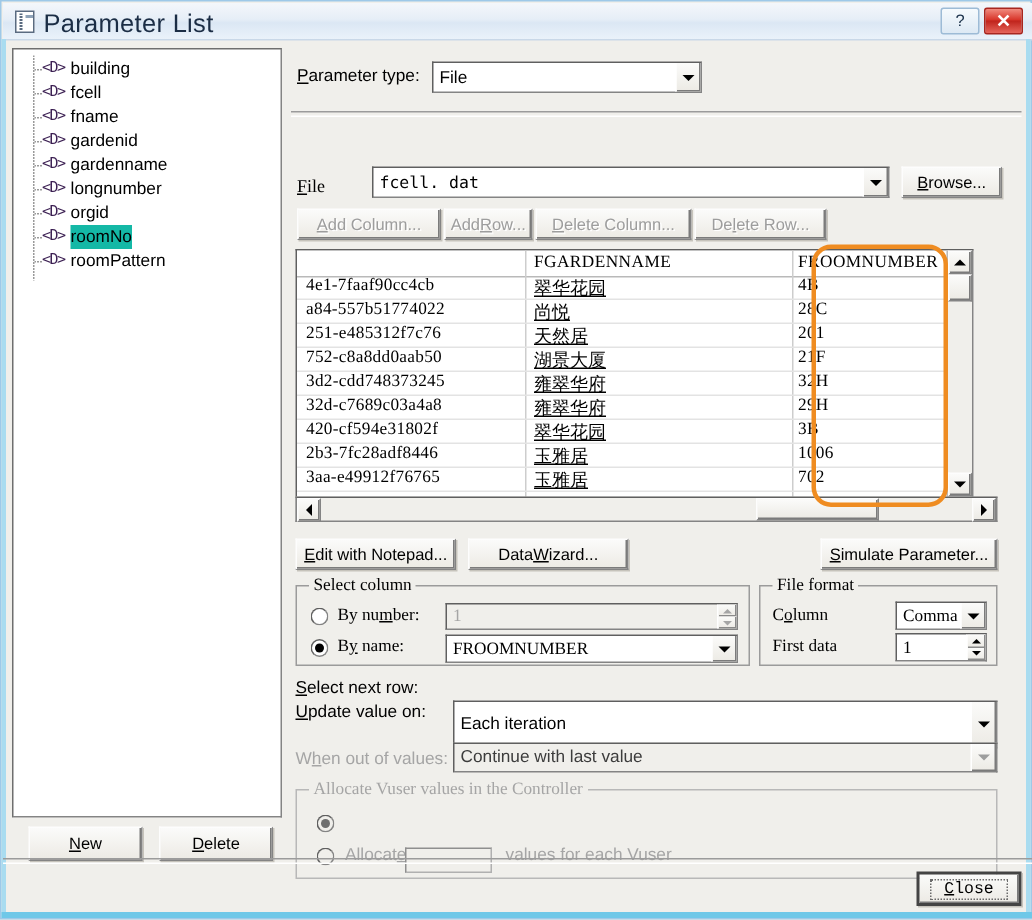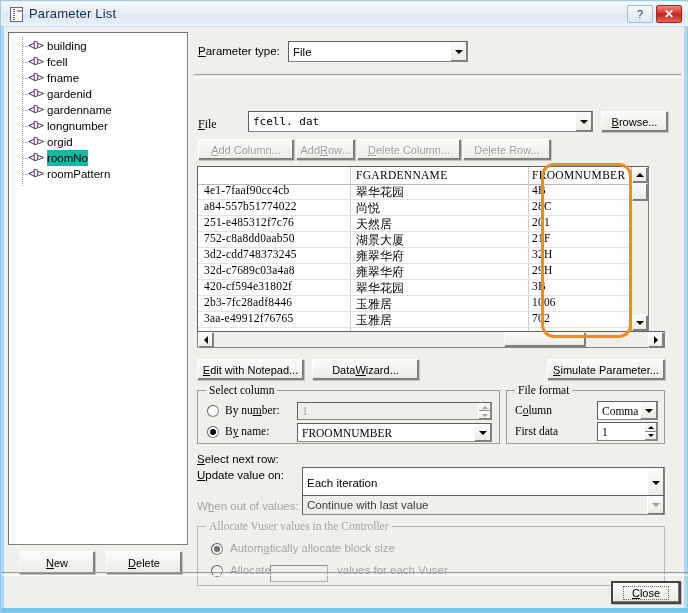--- a/index.html
+++ b/index.html
@@ -30,21 +30,21 @@
   }
   .title-icon:after{
     content:"";position:absolute;left:2px;top:1px;width:2px;height:11px;
     background:repeating-linear-gradient(to bottom,#5a6b80 0 1px,transparent 1px 2px);
   }
   .title-icon:before{
     content:"";position:absolute;left:6px;top:2px;width:5px;height:2px;background:#8fa3b8;
   }
   .title-text{
     position:absolute;left:27px;top:4px;
-    font-size:13px;color:#1b2d45;letter-spacing:.2px;
+    font-size:17px;color:#1b2d45;letter-spacing:.2px;
   }
   .tb-btns{position:absolute;right:6px;top:3px;display:flex;gap:3px;}
   .tb-btn{
     width:26px;height:18px;border:1px solid #9dbbd6;border-radius:2px;
     background:linear-gradient(to bottom,#f6fafd,#dde9f4);
     display:flex;align-items:center;justify-content:center;
     font-size:11px;color:#20364f;box-sizing:border-box;cursor:default;
   }
   .tb-btn.close{
     background:linear-gradient(to bottom,#f08a7e,#d8352a 45%,#c0241c 50%,#e6645a);
@@ -138,21 +138,21 @@
     background:#fff;border-bottom:1px solid #b9b9b9;
   }
   .gcell{
     position:absolute;font-family:"Liberation Serif", serif;font-size:11.5px;
     white-space:nowrap;overflow:hidden;
   }
   .ghdr{font-weight:normal;letter-spacing:.3px;font-family:"Liberation Serif", serif;font-size:11.5px;}
   .vline{position:absolute;top:0;width:1px;height:100%;background:#cdcdcd;}
   .rowline{position:absolute;left:0;width:100%;height:1px;background:#e3e3e3;}
   .grid-rows{position:absolute;left:0;top:17px;width:100%;height:148px;}
-  .grid-cn{font-family:"DejaVu Sans", sans-serif;font-size:12px;}
+  .grid-cn{font-family:"DejaVu Sans", sans-serif;font-size:12px;text-decoration:underline;}
   .grid-mono{font-family:"Liberation Serif", serif;font-size:11.5px;letter-spacing:.2px;}
   
   .vscroll{
     position:absolute;right:0;top:0;width:16px;height:164px;
     background:#f0efeb;border-left:1px solid #b9b9b9;
   }
   .sb-btn{
     width:16px;height:16px;background:linear-gradient(to bottom,#fbfbfa,#eceae4);
     border:1px solid #848484;border-top-color:#fdfdfd;border-left-color:#fdfdfd;
     box-shadow:inset -1px -1px 0 #7b7b7b;
@@ -237,20 +237,21 @@
     border-top-color:#8f8f8f;border-left-color:#8f8f8f;box-sizing:border-box;
   }
   
   .footer-sep{
     position:absolute;left:1px;top:571px;width:686px;height:2px;
     border-top:1px solid #9b9b9b;border-bottom:1px solid #fff;
   }
   #close-btn{
     position:absolute;left:610px;top:580px;width:70px;height:23px;
     border:2px solid #444;
+    font-family:Liberation Mono, monospace;
   }
   #close-btn .inner{
     border:1px dotted #6b6b6b;padding:0 8px;
   }
   .bottom-border{
     position:absolute;left:0;bottom:0;width:688px;height:4px;background:#6fc8e8;
   }
   .left-border{
     position:absolute;left:0;top:25px;bottom:0;width:3px;background:#a9dcf0;
   }
@@ -470,21 +471,20 @@
 
     <div class="lbl" id="when-out-label">W<u>h</u>en out of values:</div>
     <div class="combo disabled" id="when-out-combo">
       <span class="val" style="color:#3c3c3c;">Continue with last value</span>
       <span class="arrow"></span>
     </div>
 
     <div class="group" id="allocate-group">
       <span class="gtitle">Allocate Vuser values in the Controller</span>
       <div class="radio dim on" style="left:13px;top:16px;"></div>
-      <div class="lbl dimtext" style="position:absolute;left:32px;top:15px;">Autom<u>a</u>tically allocate block size</div>
       <div class="radio dim" style="left:13px;top:38px;"></div>
       <div class="lbl dimtext" style="position:absolute;left:32px;top:37px;">Allocat<u>e</u></div>
       <div id="alloc-input"></div>
       <div class="lbl dimtext" style="position:absolute;left:139px;top:37px;">values for each Vuser</div>
     </div>
 
   </div>
 
   <div class="footer-sep"></div>
   <div class="btn" id="close-btn">

